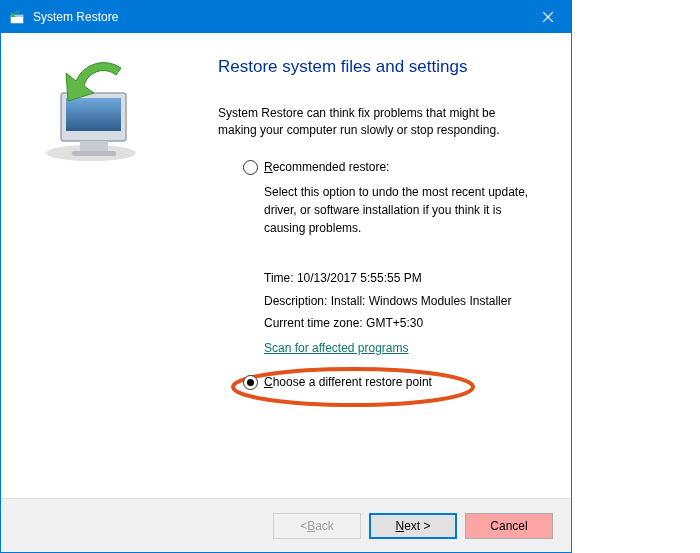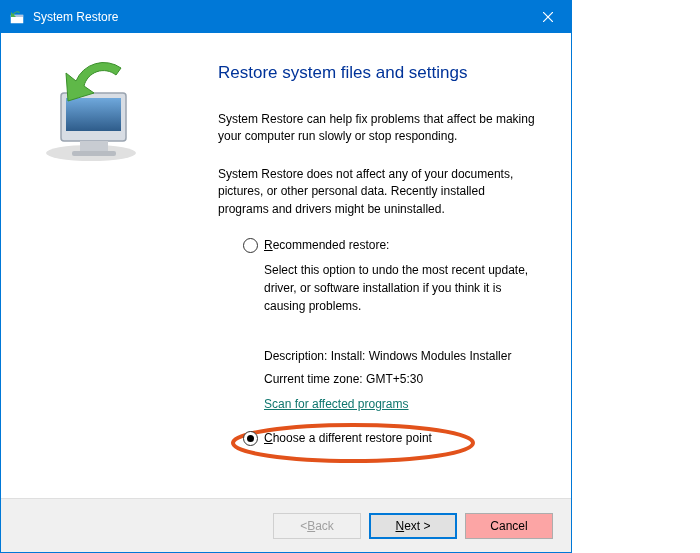--- a/index.html
+++ b/index.html
@@ -5,21 +5,21 @@
     * { margin: 0; padding: 0; box-sizing: border-box; font-family: 'Segoe UI', Tahoma, sans-serif; }
     body { background: #fff; width: 700px; height: 553px; overflow: hidden; }
     .window { width: 572px; height: 553px; border: 1px solid #0078d7; display: flex; flex-direction: column; }
     .titlebar { height: 32px; background: #0078d7; color: #fff; display: flex; align-items: center; padding-left: 8px; }
     .titlebar-icon { width: 16px; height: 16px; margin-right: 8px; }
     .titlebar-text { font-size: 12px; flex: 1; }
     .titlebar-close { width: 46px; height: 32px; display: flex; align-items: center; justify-content: center; font-size: 14px; cursor: pointer; }
     .body { flex: 1; display: flex; background: #fff; }
     .sidebar { width: 205px; background: #fff; padding: 20px 0 0 35px; }
     .restore-icon { width: 110px; height: 110px; }
-    .content { flex: 1; padding: 30px 35px 10px 12px; font-size: 12px; color: #000; }
+    .content { flex: 1; padding: 24px 35px 10px 12px; font-size: 12px; color: #000; }
     .heading { font-size: 17px; color: #003399; font-weight: normal; margin-bottom: 28px; }
     .para { font-size: 12px; line-height: 1.45; margin-bottom: 20px; color: #000; }
     .option-block { margin-left: 25px; margin-bottom: 8px; }
     .radio-row { display: flex; align-items: flex-start; margin-bottom: 8px; }
     .radio { width: 15px; height: 15px; border: 1px solid #333; border-radius: 50%; margin-right: 6px; display: inline-flex; align-items: center; justify-content: center; flex-shrink: 0; background: #fff; }
     .radio.checked::after { content: ""; width: 7px; height: 7px; background: #000; border-radius: 50%; display: block; }
     .radio-label { font-size: 12px; }
     .radio-label .ul { text-decoration: underline; }
     .option-desc { margin-left: 21px; font-size: 12px; line-height: 1.5; margin-bottom: 30px; }
     .details { margin-left: 21px; font-size: 12px; line-height: 1.9; }
@@ -65,30 +65,30 @@
             </linearGradient>
           </defs>
         <rect x="44" y="88" width="28" height="10" fill="#c8ccd2"></rect>
         <rect x="36" y="98" width="44" height="5" rx="2" fill="#b8bcc2"></rect>
         <path d="M 85 15 A 30 30 0 0 0 40 28 L 30 20 L 32 48 L 58 40 L 48 33 A 20 20 0 0 1 80 22 Z" fill="#5fb848" stroke="#3a8f2a" stroke-width="1"></path>
       </svg>
     </div>
 
     <div class="content">
       <h1 class="heading">Restore system files and settings</h1>
-      <p class="para">System Restore can help fix problems that affect be making your computer run slowly or stop responding.</p>
-      <p class="para">System Restore does not affect any of your documents, pictures, or other personal data. Recently installed programs and drivers might be uninstalled.</p>
+      <p class="para">System Restore can think fix problems that might be making your computer run slowly or stop responding.</p>
 
       <div class="option-block">
         <div class="radio-row">
           <span class="radio"></span>
           <span class="radio-label"><span class="ul">R</span><span>ecommended restore:</span></span>
         </div>
         <div class="option-desc">Select this option to undo the most recent update, driver, or software installation if you think it is causing problems.</div>
         <div class="details">
+          <div><span>Time: </span><span>10/13/2017 5:55:55 PM</span></div>
           <div><span>Description: </span><span>Install: Windows Modules Installer</span></div>
           <div><span>Current time zone: </span><span>GMT+5:30</span></div>
         </div>
         <a class="link">Scan for affected programs</a>
       </div>
 
       <div class="option-block2">
         <svg class="annot" width="260" height="50" viewBox="0 0 260 50" style="left:-20px; top:-14px;">
           <ellipse cx="130" cy="26" rx="120" ry="18" fill="none" stroke="#e2521b" stroke-width="4"></ellipse>
         </svg>

